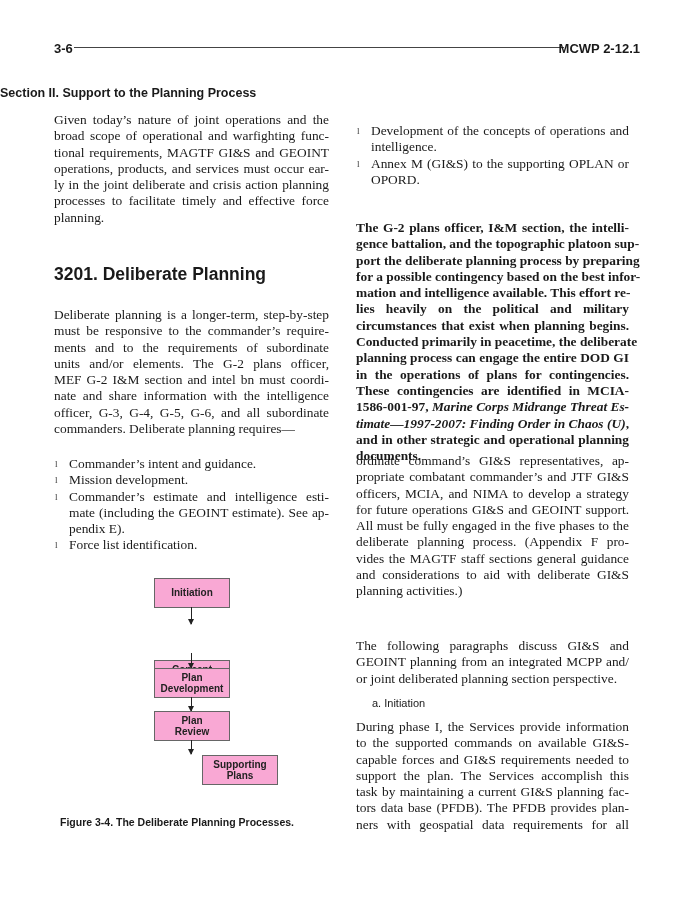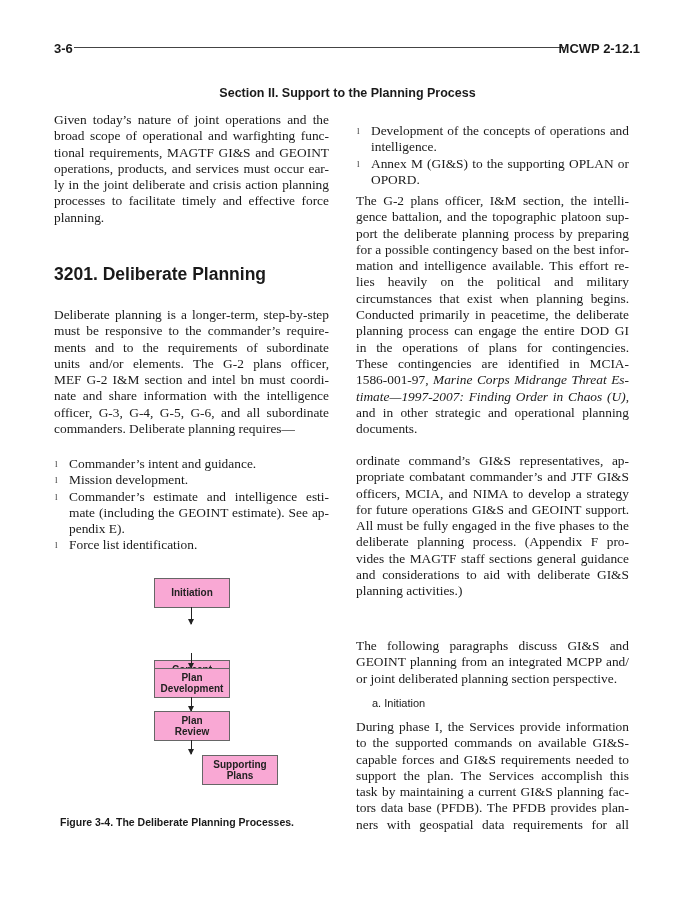--- a/index.html
+++ b/index.html
@@ -1,21 +1,21 @@
 <!DOCTYPE html>
 <html><head>
 <meta charset="utf-8">
 <style>
   html, body { margin: 0; padding: 0; background: #ffffff; }
   body { width: 695px; height: 899px; position: relative; overflow: hidden; color: #1a1a1a; }
   .hdr { position: absolute; top: 41px; left: 54px; width: 586px; height: 14px; font-family: "Liberation Sans", sans-serif; font-weight: bold; font-size: 13px; }
   .hdr .left { position: absolute; left: 0; top: 0; }
   .hdr .right { position: absolute; right: 0; top: 0; }
   .hdr .rule { position: absolute; left: 20px; right: 76px; top: 6px; border-top: 1px solid #444; }
-  .section-title { position: absolute; top: 86px; left: 0; width: 695px; text-align: center; font-family: "Liberation Sans", sans-serif; font-weight: bold; font-size: 12.5px; }
+  .section-title { position: absolute; top: 86px; left: 0; width: 695px; font-family: "Liberation Sans", sans-serif; font-weight: bold; font-size: 12.5px; }
   .col { position: absolute; font-family: "Liberation Serif", serif; font-size: 13.4px; line-height: 16.3px; }
   .col-left { left: 54px; width: 275px; }
   .col-right { left: 356px; width: 273px; }
   .line { display: block; white-space: nowrap; text-align: justify; text-align-last: justify; height: 16.3px; }
   .line.last { text-align-last: left; }
   .bullet { position: relative; padding-left: 15px; }
   .bullet .mark { position: absolute; left: 1px; top: 0; font-size: 9px; color: #333; }
   .h1 { font-family: "Liberation Sans", sans-serif; font-weight: bold; font-size: 17.5px; position: absolute; }
   .h2 { font-family: "Liberation Sans", sans-serif; font-weight: normal; font-size: 11px; position: absolute; margin-left: 16px; }
   .caption { position: absolute; left: 60px; top: 816px; font-family: "Liberation Sans", sans-serif; font-weight: bold; font-size: 10.5px; }
@@ -114,21 +114,21 @@
     <span class="line">Development of the concepts of operations and</span>
     <span class="line last">intelligence.</span>
   </div>
   <div class="bullet">
     <span class="mark">l</span>
     <span class="line">Annex M (GI&amp;S) to the supporting OPLAN or</span>
     <span class="line last">OPORD.</span>
   </div>
 </div>
 
-<div class="col col-right" style="top:193px;">
+<div class="col col-right" style="top:220px;font-weight:bold;">
   <span class="line">The G-2 plans officer, I&amp;M section, the intelli-</span>
   <span class="line">gence battalion, and the topographic platoon sup-</span>
   <span class="line">port the deliberate planning process by preparing</span>
   <span class="line">for a possible contingency based on the best infor-</span>
   <span class="line">mation and intelligence available. This effort re-</span>
   <span class="line">lies heavily on the political and military</span>
   <span class="line">circumstances that exist when planning begins.</span>
   <span class="line">Conducted primarily in peacetime, the deliberate</span>
   <span class="line">planning process can engage the entire DOD GI</span>
   <span class="line">in the operations of plans for contingencies.</span>

